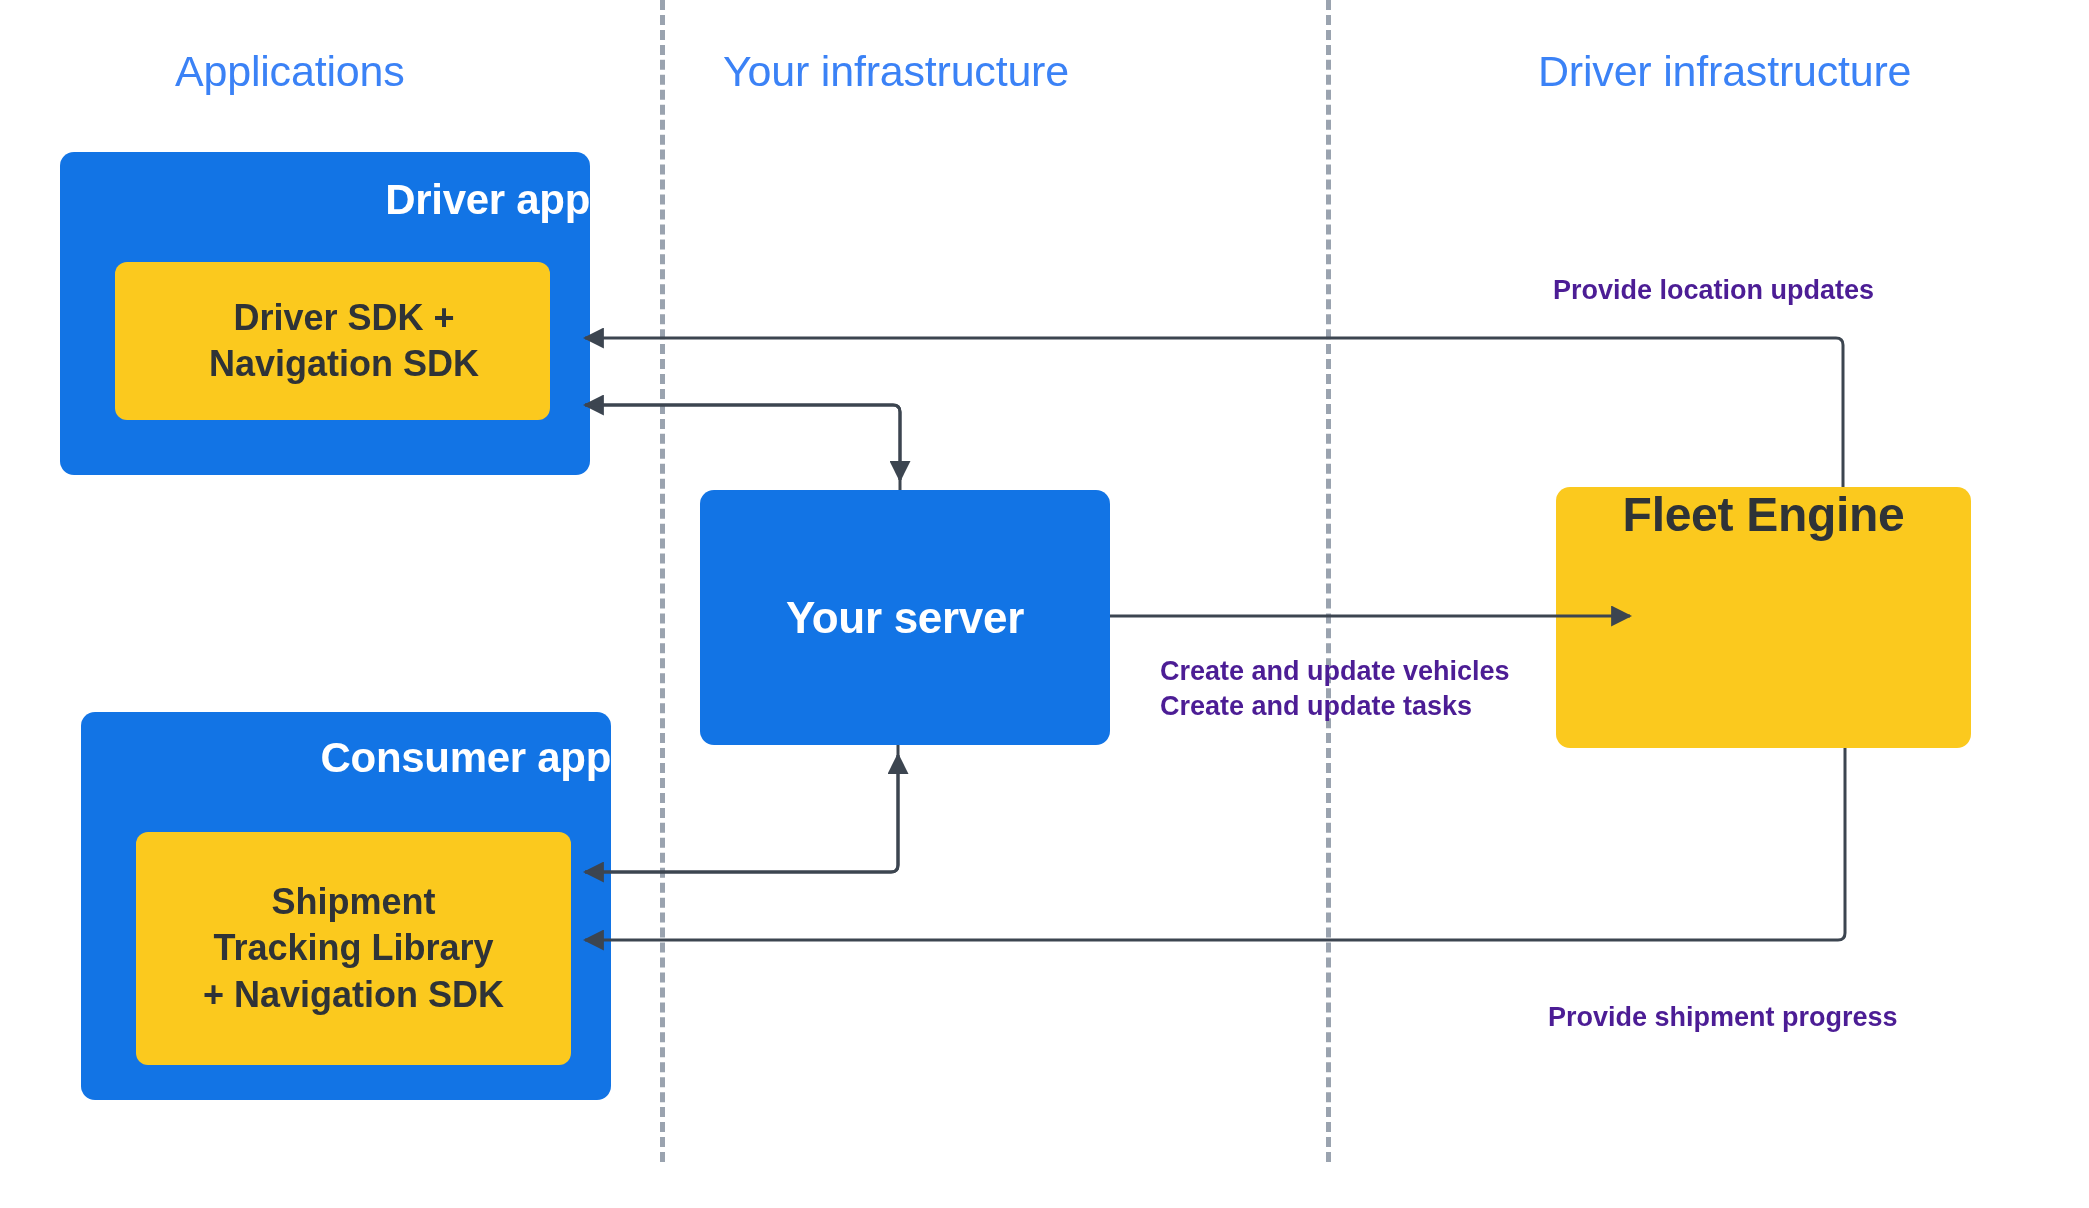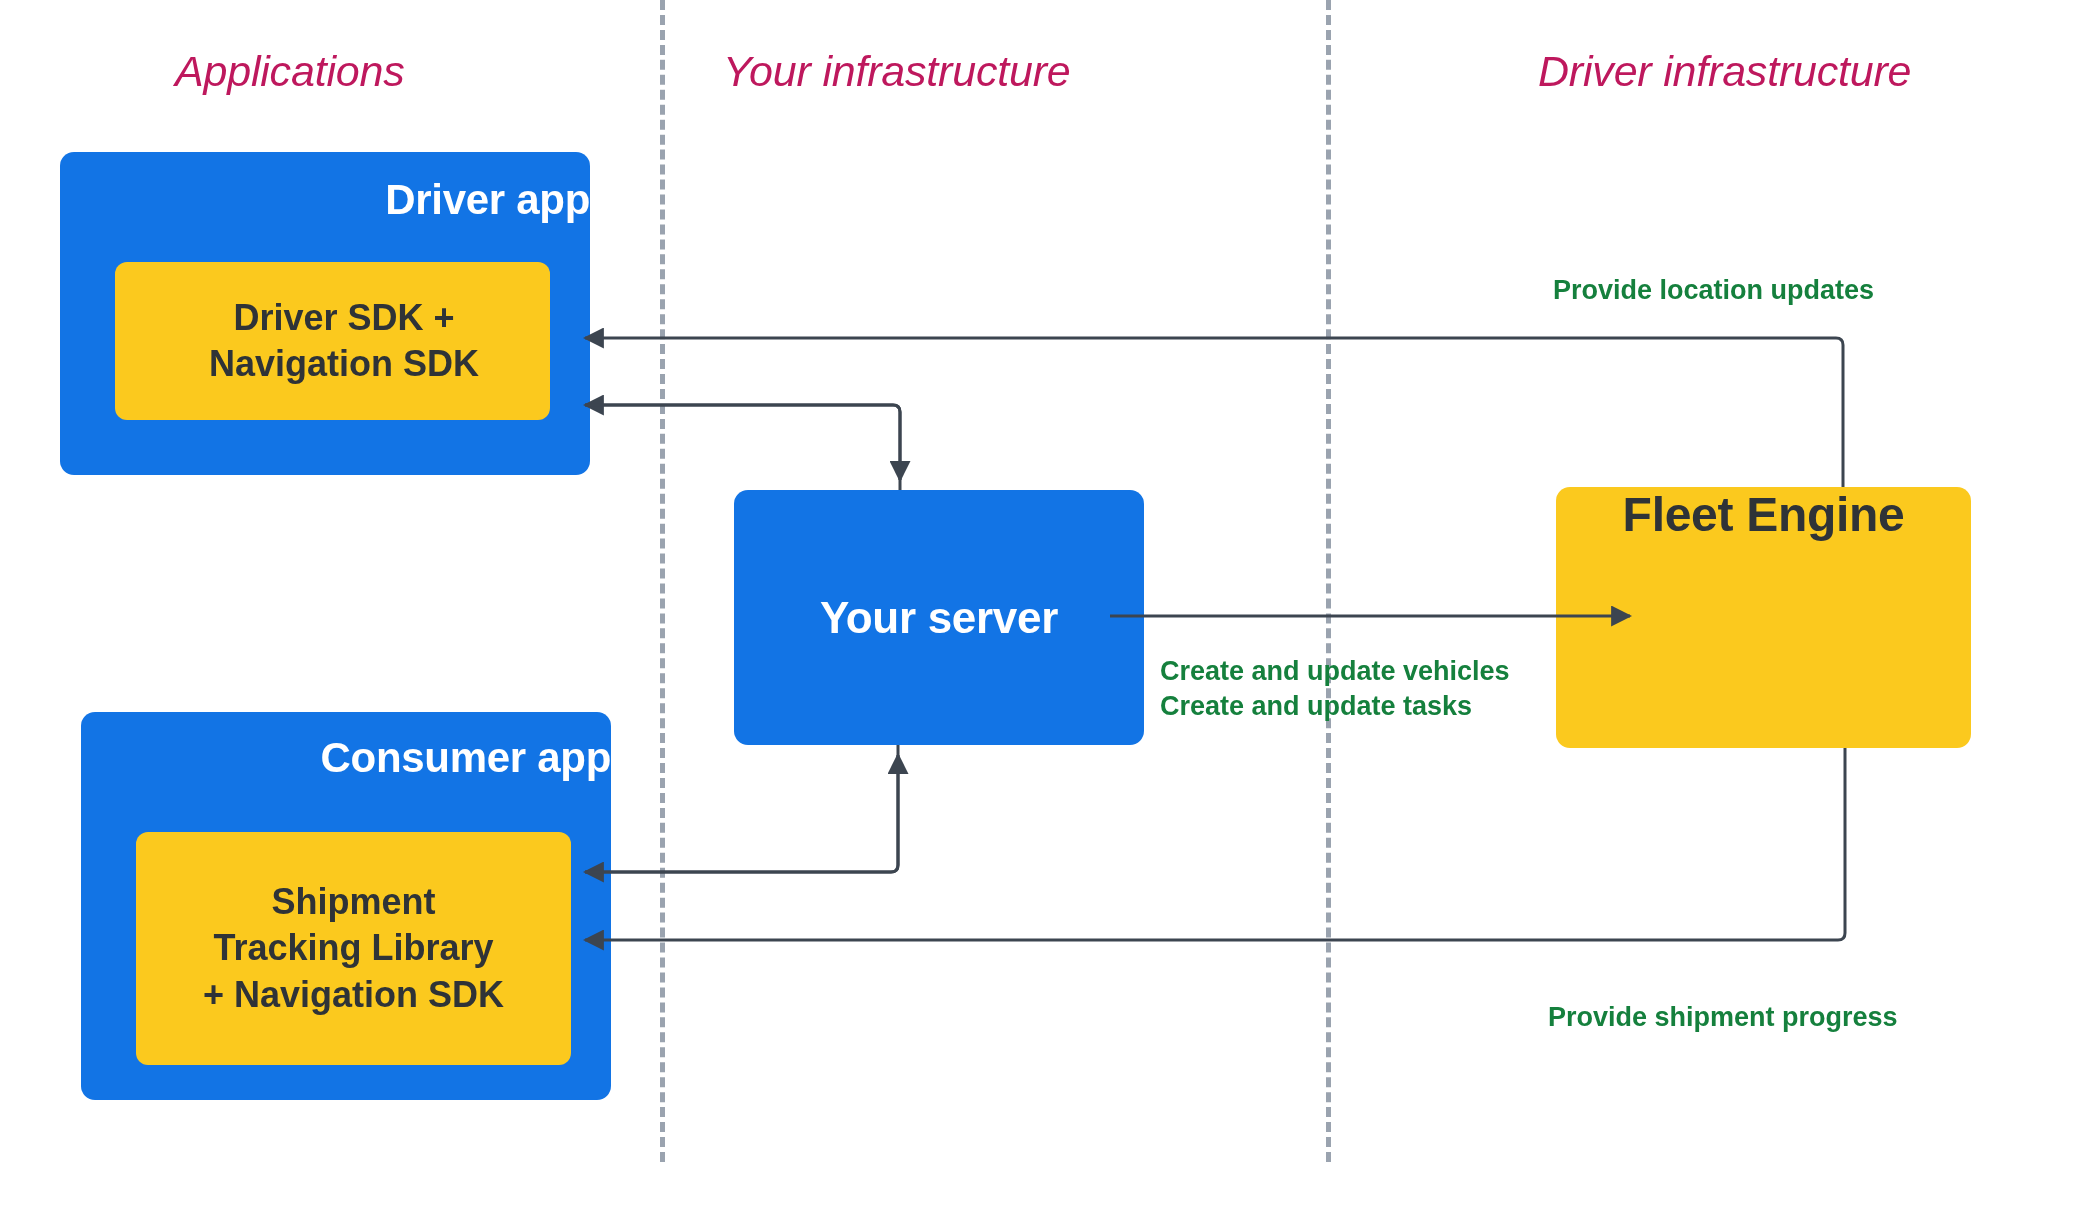--- a/index.html
+++ b/index.html
@@ -14,24 +14,23 @@
     position: relative;
     width: 2089px;
     height: 1208px;
     background: #ffffff;
     overflow: hidden;
   }
   .col-header {
     position: absolute;
     font-size: 43px;
     font-weight: 400;
-    color: #be185d;
+    color: #3b82f6;
     white-space: nowrap;
     letter-spacing: -0.2px;
-    font-style: italic;
   }
   #hdr-applications { left: 175px; top: 47px; }
   #hdr-your-infra   { left: 723px; top: 47px; }
   #hdr-google-infra { left: 1538px; top: 47px; }
 
   .divider {
     position: absolute;
     top: 0;
     width: 0;
     height: 1162px;
@@ -75,21 +74,21 @@
   #driver-app  { left: 60px; top: 152px; width: 530px; height: 323px; }
   #driver-app-title { top: 24px; }
   #driver-sdk  { left: 55px; top: 110px; width: 435px; height: 158px; padding-left: 33px; }
 
   #consumer-app { left: 60px; top: 712px; width: 530px; height: 388px; margin-left: 21px; }
   #consumer-app-title { top: 22px; }
   #consumer-sdk { left: 55px; top: 120px; width: 435px; height: 233px; }
 
   #your-server {
     position: absolute;
-    left: 734px; top: 490px; width: 410px; height: 255px;
+    left: 700px; top: 490px; width: 410px; height: 255px;
     background: #1274e5;
     border-radius: 14px;
     display: flex;
     align-items: center;
     justify-content: center;
     color: #ffffff;
     font-weight: bold;
     font-size: 44px;
     letter-spacing: -0.3px;
   }
@@ -110,21 +109,21 @@
     position: absolute;
     left: 0; top: 0;
     width: 2089px; height: 1208px;
     pointer-events: none;
   }
 
   .edge-label {
     position: absolute;
     font-size: 27px;
     font-weight: bold;
-    color: #15803d;
+    color: #4c1d95;
     white-space: nowrap;
     line-height: 1.28;
   }
   #label-location-updates { left: 1553px; top: 273px; }
   #label-create-update    { left: 1160px; top: 630px; margin-top: 24px; }
   #label-shipment-progress{ left: 1548px; top: 1000px; }
 </style>
 </head>
 <body>
 

